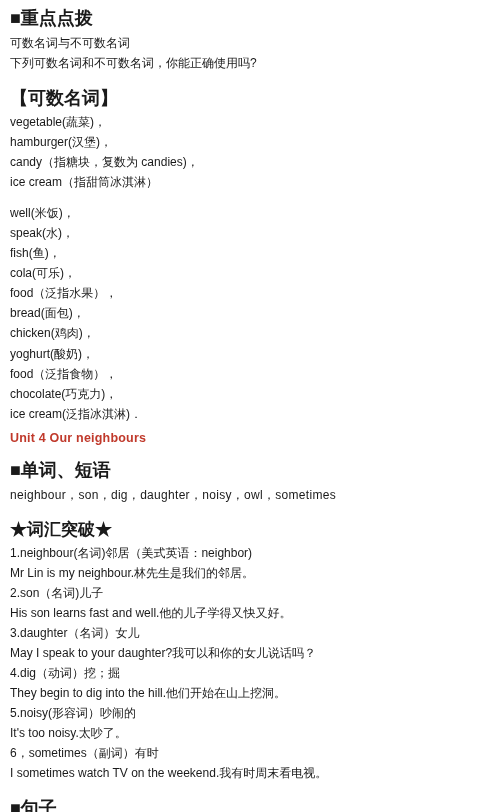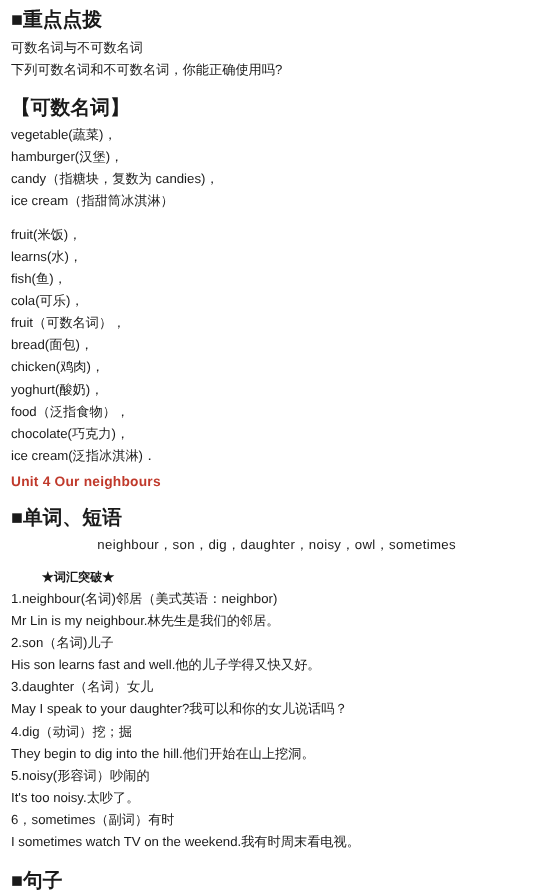--- a/index.html
+++ b/index.html
@@ -41,27 +41,25 @@
   }
   .center-red {
     color: #c0392b;
     font-weight: bold;
     font-size: 12.5px;
     padding: 0 0 3px 0;
     letter-spacing: 0.2px;
   }
   .spaced {
     letter-spacing: 0.3px;
-    text-align: center;
   }
   .star-head {
     font-weight: bold;
-    font-size: 11px;
+    font-size: 17px;
     padding-bottom: 3px;
-    margin-left: 28px;
   }
 </style>
 </head>
 <body>
 
 <div class="page">
 
   <div class="line heading">■重点点拨</div>
   <div class="line">可数名词与不可数名词</div>
   <div class="line">下列可数名词和不可数名词，你能正确使用吗?</div>
@@ -69,25 +67,25 @@
   <div class="blank"></div>
 
   <div class="line heading">【可数名词】</div>
   <div class="line">vegetable(蔬菜)，</div>
   <div class="line">hamburger(汉堡)，</div>
   <div class="line">candy（指糖块，复数为 candies)，</div>
   <div class="line">ice cream（指甜筒冰淇淋）</div>
 
   <div class="blank"></div>
 
-  <div class="line">fruit(米饭)，</div>
-  <div class="line">learns(水)，</div>
+  <div class="line">well(米饭)，</div>
+  <div class="line">speak(水)，</div>
   <div class="line">fish(鱼)，</div>
   <div class="line">cola(可乐)，</div>
-  <div class="line">fruit（可数名词）， </div>
+  <div class="line">food（泛指水果）， </div>
   <div class="line">bread(面包)，</div>
   <div class="line">chicken(鸡肉)，</div>
   <div class="line">yoghurt(酸奶)，</div>
   <div class="line">food（泛指食物），</div>
   <div class="line">chocolate(巧克力)，</div>
   <div class="line">ice cream(泛指冰淇淋)．</div>
 
   <div class="blank-sm"></div>
 
   <div class="center-red">Unit 4 Our neighbours</div>

